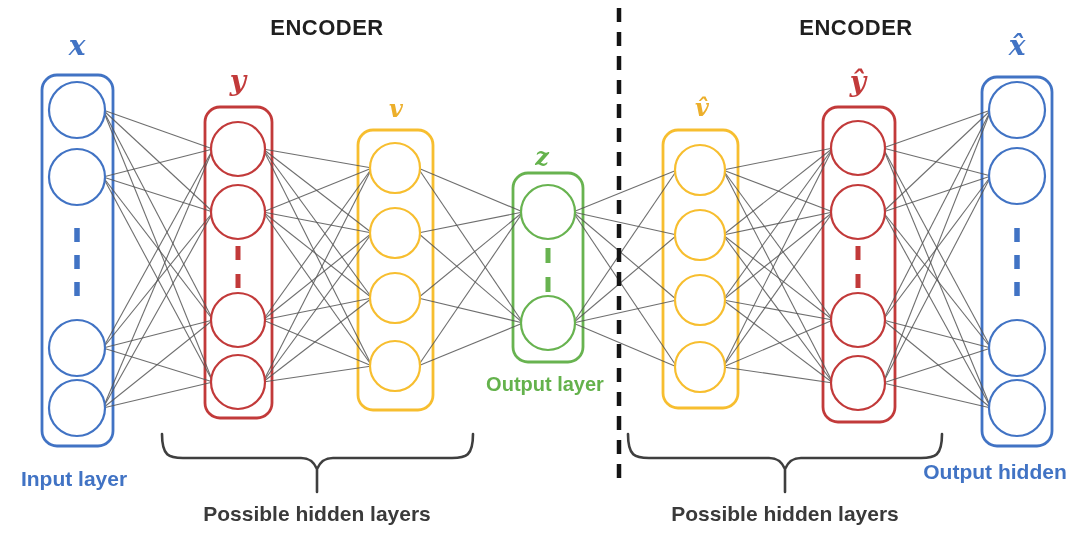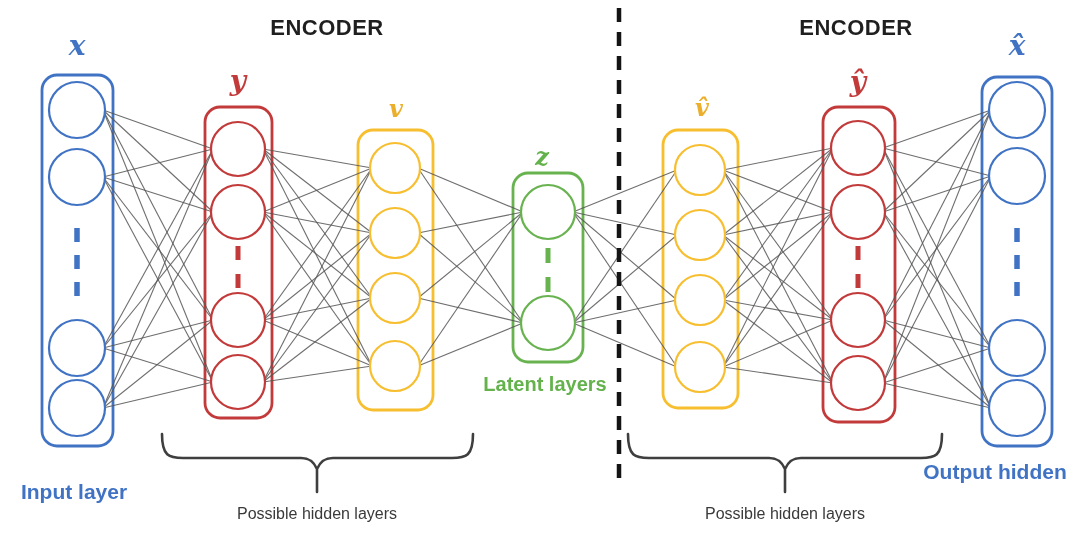--- a/index.html
+++ b/index.html
@@ -7,21 +7,21 @@
     position:relative;width:1087px;height:544px;background:#ffffff;overflow:hidden;
     font-family:"Liberation Sans", sans-serif;
   }
   .stage svg{position:absolute;left:0;top:0;}
   .lbl{position:absolute;transform:translate(-50%,-50%);white-space:nowrap;user-select:none;}
   .title{font-weight:bold;font-size:22px;letter-spacing:0.5px;color:#1f1f1f;}
   .sym{font-family:"DejaVu Serif", serif;font-style:italic;font-weight:bold;}
   .sym-lg{font-size:28px;}
   .sym-md{font-size:24px;}
   .cap{font-weight:700;font-size:21px;}
-  .hidden-cap{font-weight:400;font-size:16px;color:#3a3a3a;}
+  .hidden-cap{font-weight:700;font-size:21px;color:#3a3a3a;}
   .c-blue{color:#4173C4;}
   .c-red{color:#C23A3A;}
   .c-gold{color:#ECAF2B;}
   .c-green{color:#64B24C;}
 </style>
 </head>
 <body>
 
 <div class="stage">
 
@@ -161,20 +161,20 @@
   <div class="lbl title" style="left:856px;top:28px;">ENCODER</div>
 
   <div class="lbl sym sym-lg c-blue" style="left:77px;top:45px;">x</div>
   <div class="lbl sym sym-lg c-red" style="left:238px;top:80px;">y</div>
   <div class="lbl sym sym-md c-gold" style="left:396px;top:108px;">v</div>
   <div class="lbl sym sym-md c-green" style="left:542px;top:156px;">z</div>
   <div class="lbl sym sym-md c-gold" style="left:702px;top:107px;">v̂</div>
   <div class="lbl sym sym-lg c-red" style="left:858px;top:81px;">ŷ</div>
   <div class="lbl sym sym-lg c-blue" style="left:1017px;top:45px;">x̂</div>
 
-  <div class="lbl cap c-blue" style="left:74px;top:492px;">Input layer</div>
-  <div class="lbl cap c-green" style="left:545px;top:384px;font-size:20px;">Latent layers</div>
+  <div class="lbl cap c-blue" style="left:74px;top:479px;">Input layer</div>
+  <div class="lbl cap c-green" style="left:545px;top:384px;font-size:20px;">Output layer</div>
   <div class="lbl cap c-blue" style="left:995px;top:472px;">Output hidden</div>
 
   <div class="lbl hidden-cap" style="left:317px;top:514px;">Possible hidden layers</div>
   <div class="lbl hidden-cap" style="left:785px;top:514px;">Possible hidden layers</div>
 
 </div>
 
 </body></html>

